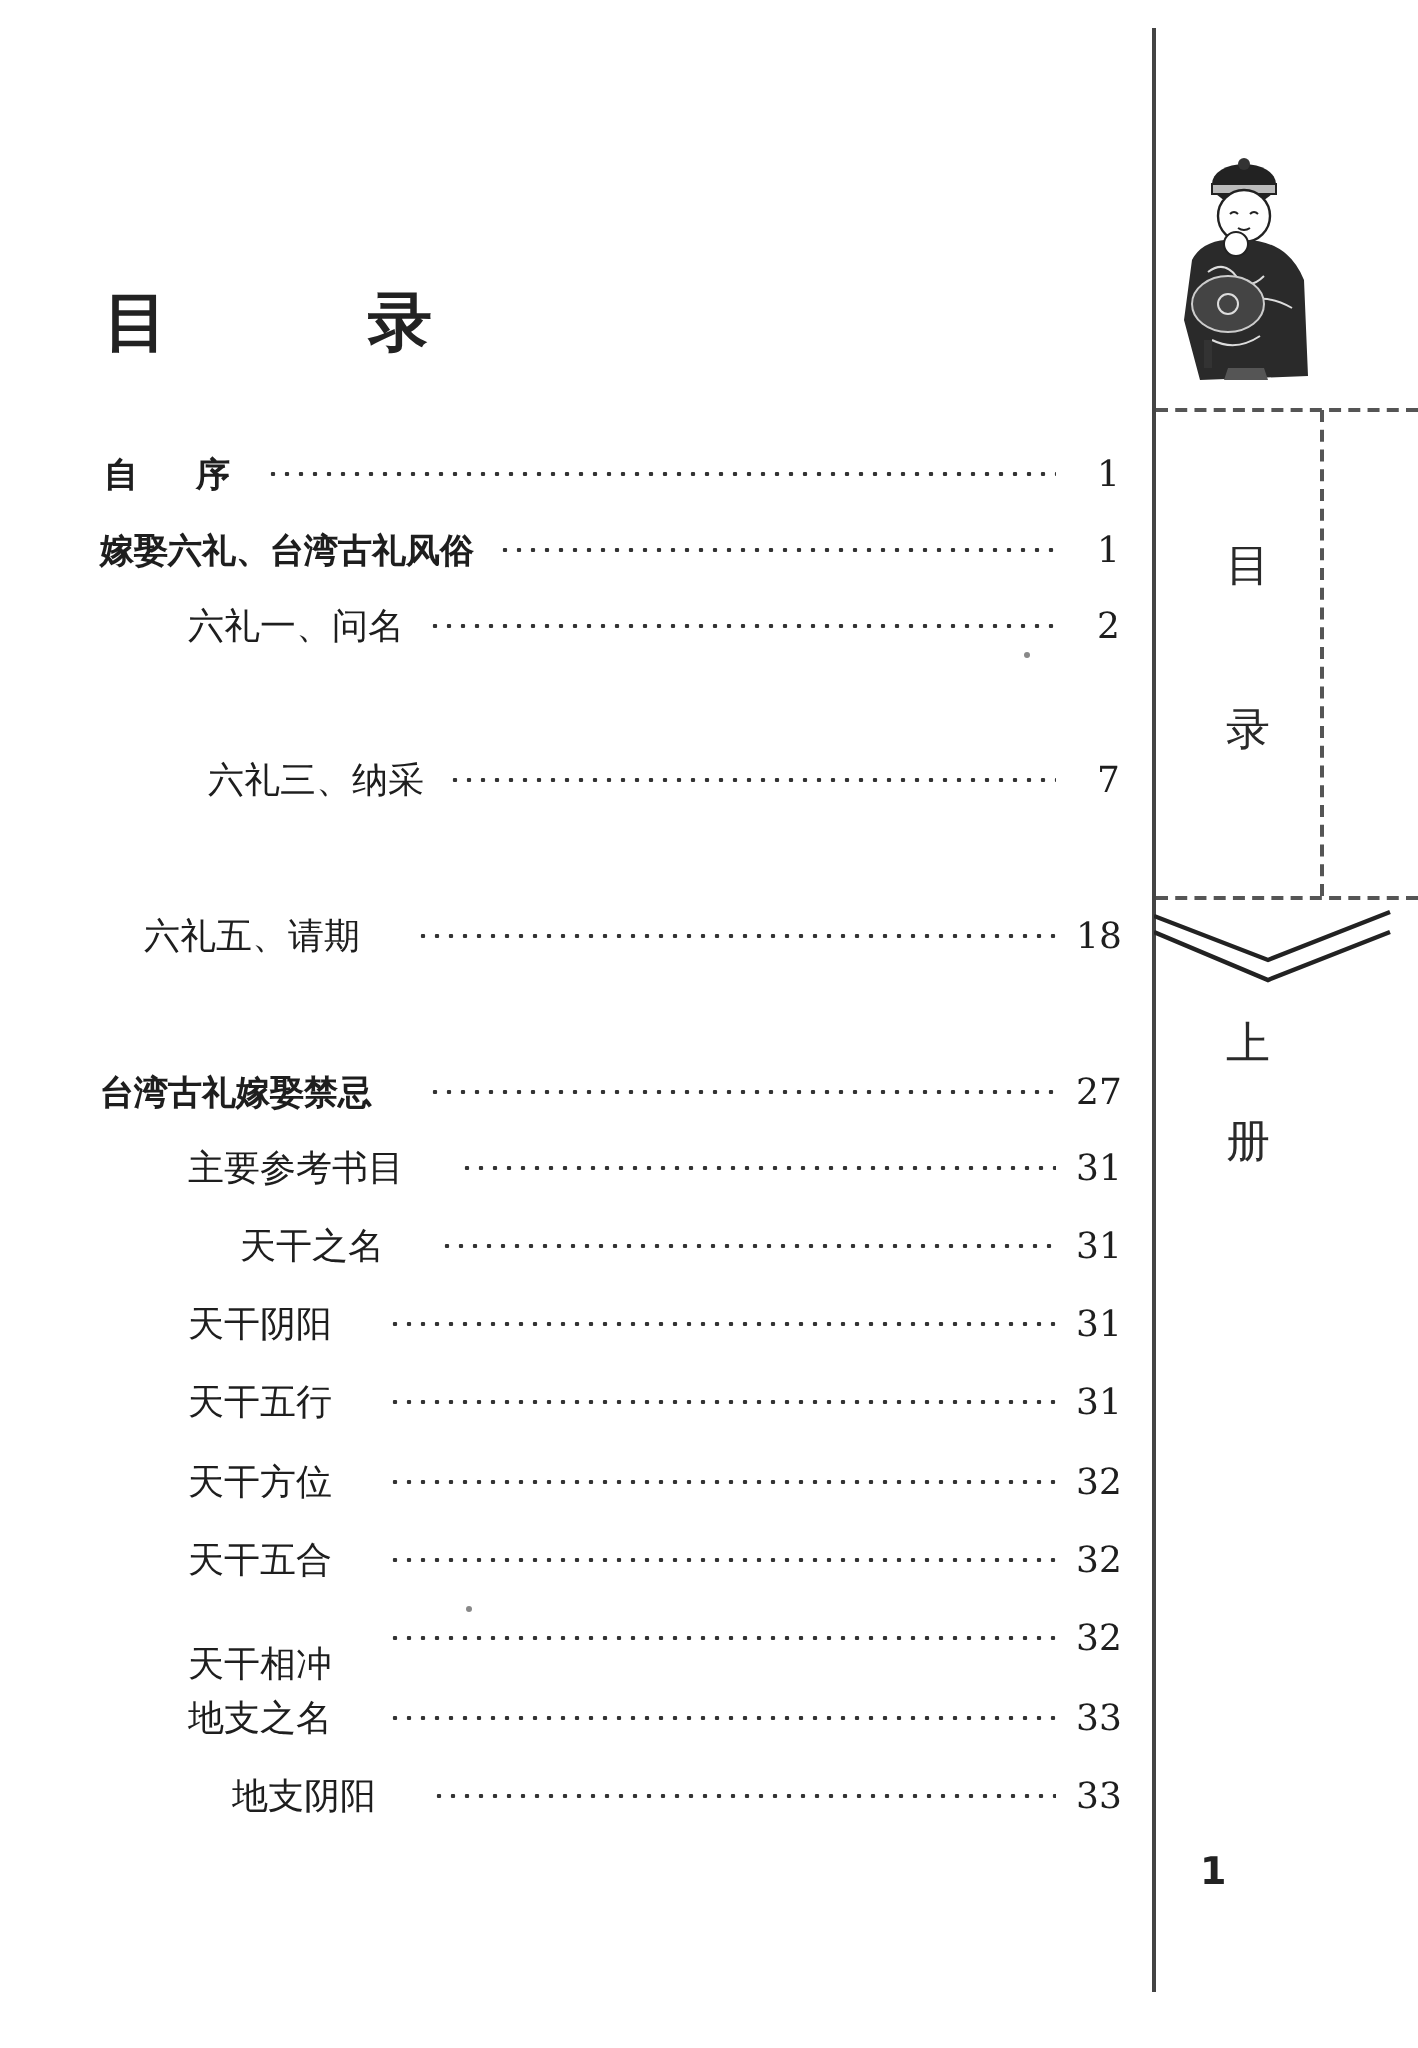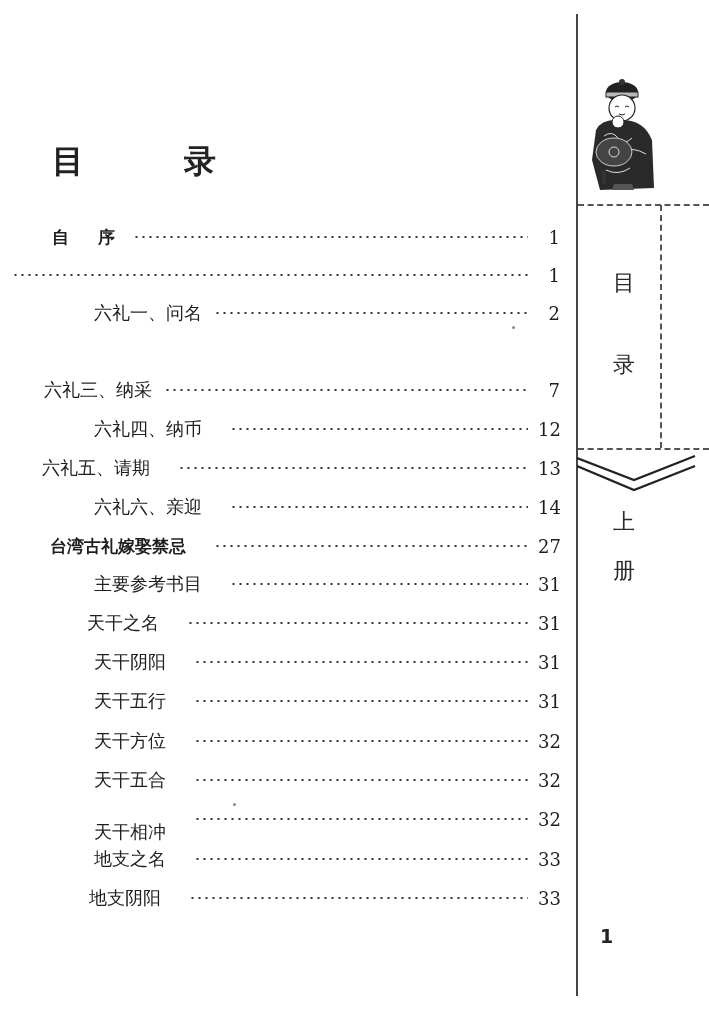--- a/index.html
+++ b/index.html
@@ -46,60 +46,51 @@
 
 <div class="page-title">目　录</div>
 
 <div class="toc">
   <div class="toc-row level-1" style="top:224px;">
     <span class="label" style="margin-left:52px;letter-spacing:6px;">自　序</span>
     <span class="leader"></span>
     <span class="page">1</span>
   </div>
   <div class="toc-row level-1" style="top:262px;">
+    <span class="label" style="margin-left:50px;">嫁娶六礼、台湾古礼风俗</span>
     <span class="leader"></span>
     <span class="page">1</span>
   </div>
   <div class="toc-row" style="top:300px;">
     <span class="label" style="margin-left:94px;text-align:right;">六礼一、问名</span>
     <span class="leader"></span>
     <span class="page">2</span>
   </div>
   <div class="toc-row" style="top:377px;">
-    <span class="label" style="margin-left:44px;">六礼三、纳采</span>
+    <span class="label" style="margin-left:104px;">六礼三、纳采</span>
     <span class="leader"></span>
     <span class="page">7</span>
   </div>
-  <div class="toc-row" style="top:416px;">
-    <span class="label" style="margin-left:94px;">六礼四、纳币</span>
+  <div class="toc-row" style="top:455px;">
+    <span class="label" style="margin-left:72px;">六礼五、请期</span>
     <span class="leader" style="margin-left:28px;"></span>
-    <span class="page">12</span>
-  </div>
-  <div class="toc-row" style="top:455px;">
-    <span class="label" style="margin-left:42px;">六礼五、请期</span>
-    <span class="leader" style="margin-left:28px;"></span>
-    <span class="page">13</span>
-  </div>
-  <div class="toc-row" style="top:494px;">
-    <span class="label" style="margin-left:94px;">六礼六、亲迎</span>
-    <span class="leader" style="margin-left:28px;"></span>
-    <span class="page">14</span>
+    <span class="page">18</span>
   </div>
   <div class="toc-row level-1" style="top:533px;">
     <span class="label" style="margin-left:50px;">台湾古礼嫁娶禁忌</span>
     <span class="leader" style="margin-left:28px;"></span>
     <span class="page">27</span>
   </div>
   <div class="toc-row" style="top:571px;">
     <span class="label" style="margin-left:94px;">主要参考书目</span>
     <span class="leader" style="margin-left:28px;"></span>
     <span class="page">31</span>
   </div>
   <div class="toc-row" style="top:610px;">
-    <span class="label" style="margin-left:87px;">天干之名</span>
+    <span class="label" style="margin-left:120px;">天干之名</span>
     <span class="leader" style="margin-left:28px;"></span>
     <span class="page">31</span>
   </div>
   <div class="toc-row" style="top:649px;">
     <span class="label" style="margin-left:94px;">天干阴阳</span>
     <span class="leader" style="margin-left:28px;"></span>
     <span class="page">31</span>
   </div>
   <div class="toc-row" style="top:688px;">
     <span class="label" style="margin-left:94px;">天干五行</span>
@@ -120,21 +111,21 @@
     <span class="label" style="margin-left:94px;margin-top:26px;">天干相冲</span>
     <span class="leader" style="margin-left:28px;"></span>
     <span class="page">32</span>
   </div>
   <div class="toc-row" style="top:846px;">
     <span class="label" style="margin-left:94px;">地支之名</span>
     <span class="leader" style="margin-left:28px;"></span>
     <span class="page">33</span>
   </div>
   <div class="toc-row" style="top:885px;">
-    <span class="label" style="margin-left:89px;">地支阴阳</span>
+    <span class="label" style="margin-left:116px;">地支阴阳</span>
     <span class="leader" style="margin-left:28px;"></span>
     <span class="page">33</span>
   </div>
 </div>
 
 <div class="speck" style="left:512px;top:326px;"></div>
 <div class="speck" style="left:233px;top:803px;"></div>
 
 <div class="vrule"></div>
 

